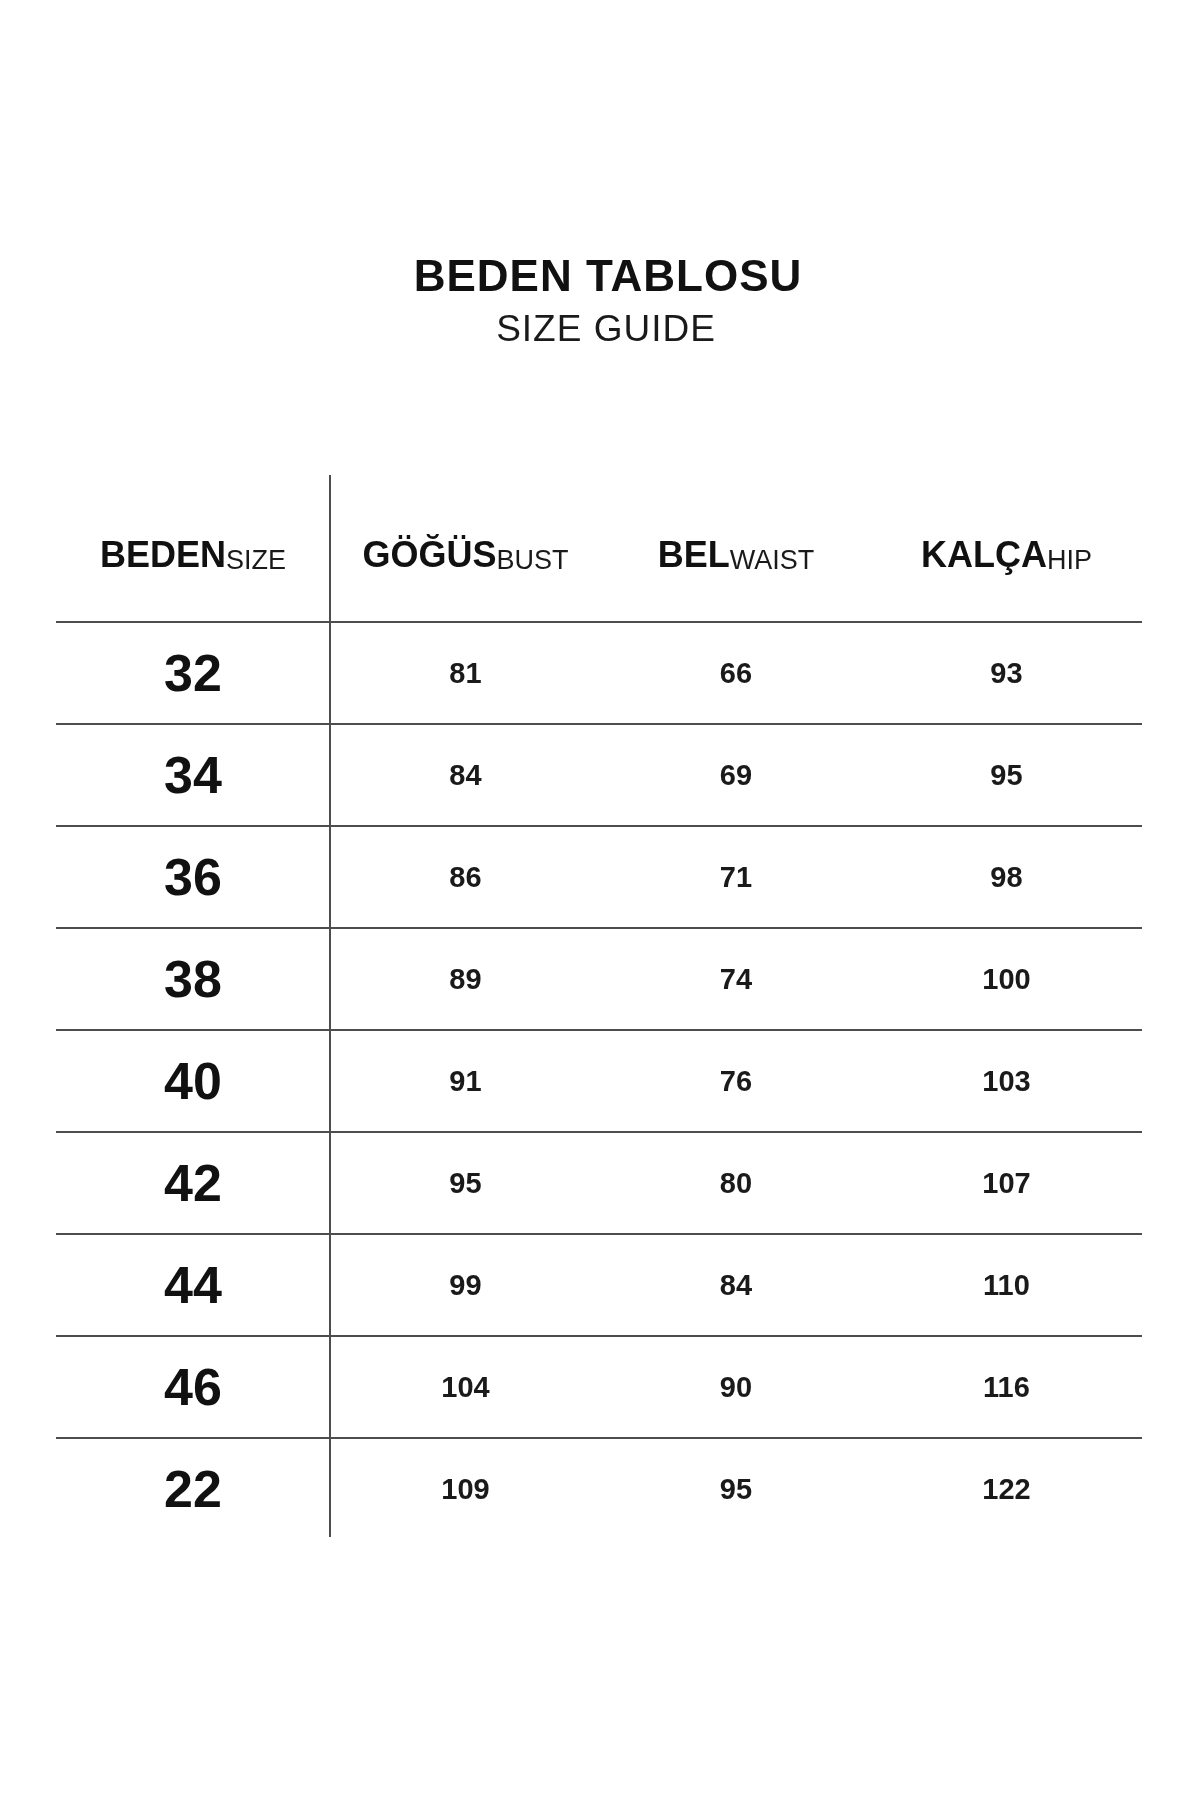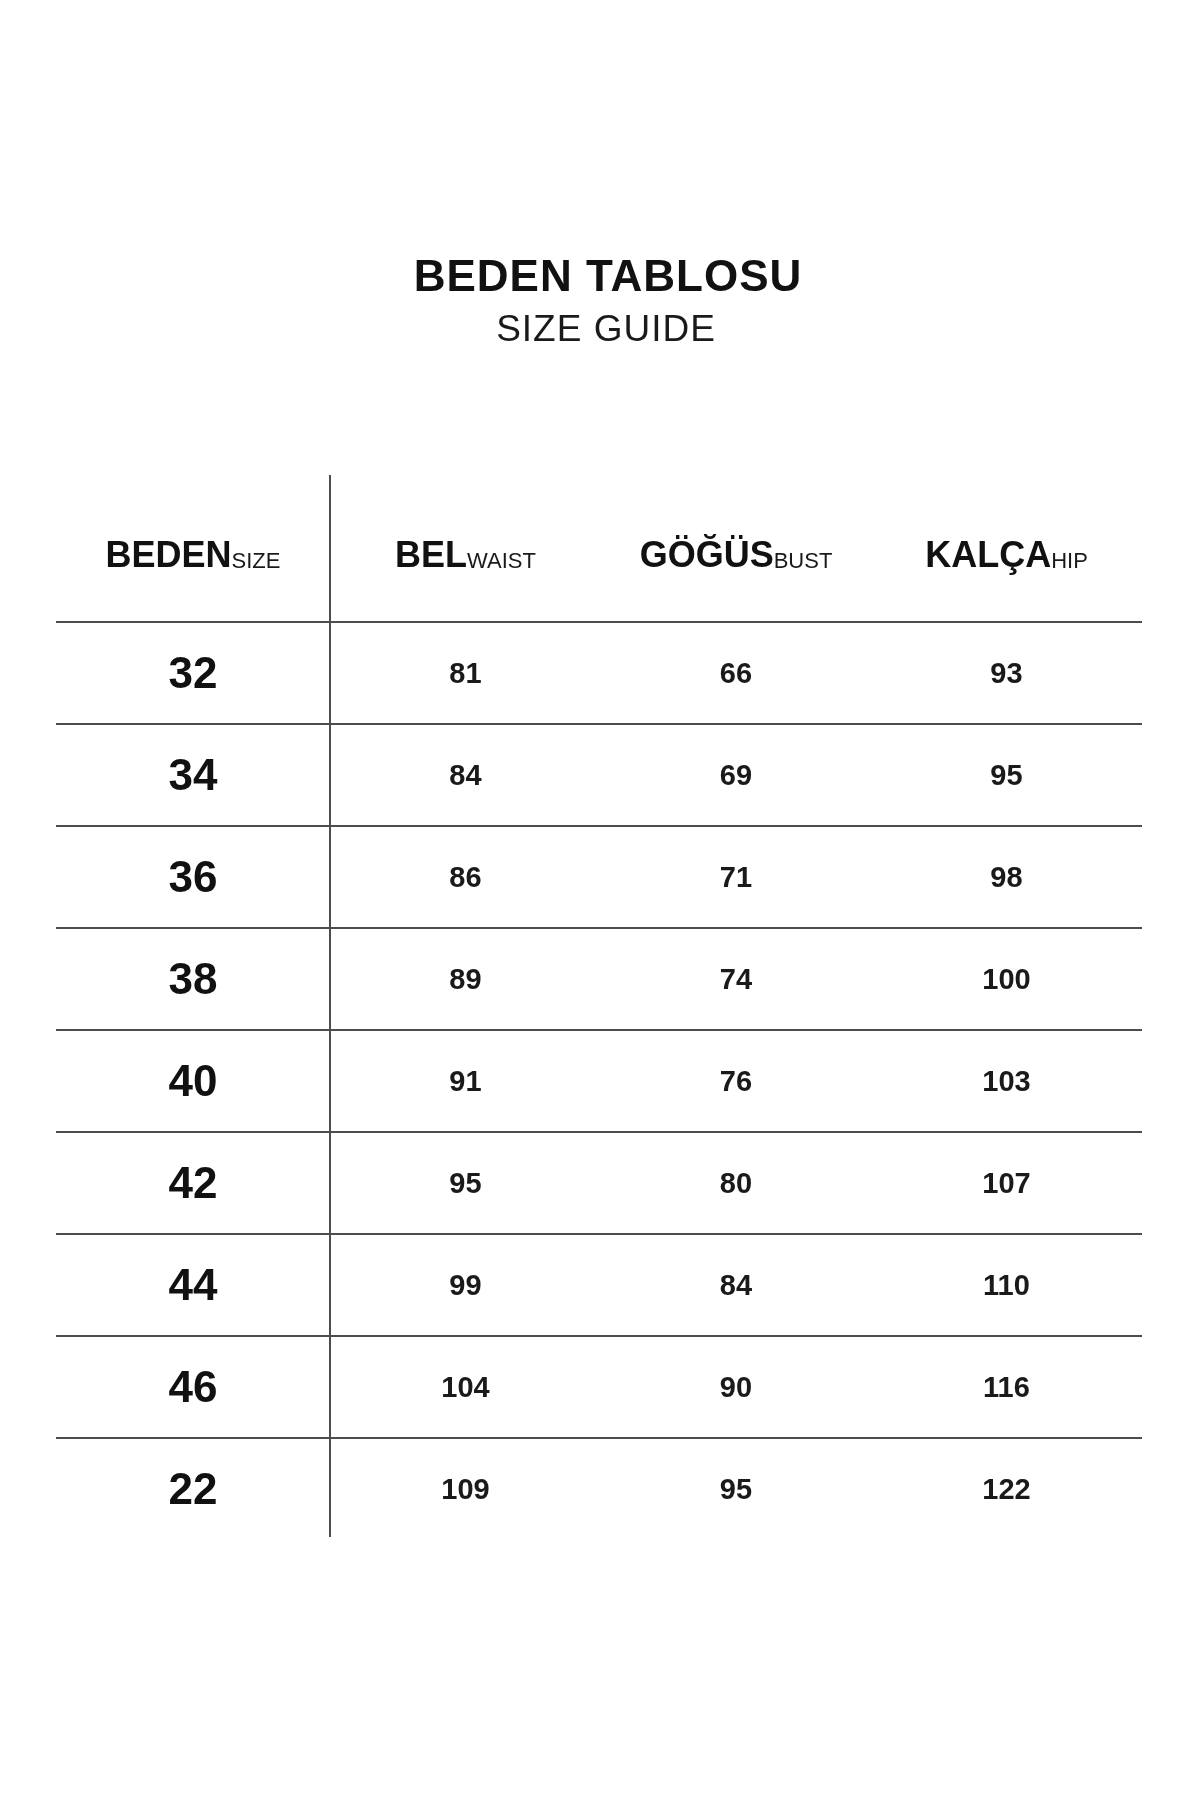--- a/index.html
+++ b/index.html
@@ -83,40 +83,40 @@
     padding-top: 14px;
     box-sizing: border-box;
   }
   .h-tr {
     font-size: 36px;
     font-weight: bold;
     line-height: 1.1;
     color: #111111;
   }
   .h-en {
-    font-size: 22px;
+    font-size: 27px;
     font-weight: normal;
     line-height: 1.1;
     margin-top: 12px;
     color: #1a1a1a;
   }
   .row {
     display: grid;
     grid-template-columns: 274px 271px 270px 271px;
     height: 102px;
     border-top: 2px solid #4d4d4d;
     box-sizing: border-box;
   }
   .cell {
     display: flex;
     align-items: center;
     justify-content: center;
   }
   .size-cell {
-    font-size: 44px;
+    font-size: 52px;
     font-weight: bold;
     color: #111111;
   }
   .value-cell {
     font-size: 29px;
     font-weight: bold;
     color: #1a1a1a;
   }
 </style>
 </head>
@@ -131,26 +131,26 @@
 
   <div class="size-table">
     <div class="vline"></div>
 
     <div class="header-row">
       <div class="header-cell">
         <span class="h-tr">BEDEN</span>
         <span class="h-en">SIZE</span>
       </div>
       <div class="header-cell">
+        <span class="h-tr">GÖĞÜS</span>
+        <span class="h-en">BUST</span>
+      </div>
+      <div class="header-cell">
         <span class="h-tr">BEL</span>
         <span class="h-en">WAIST</span>
-      </div>
-      <div class="header-cell">
-        <span class="h-tr">GÖĞÜS</span>
-        <span class="h-en">BUST</span>
       </div>
       <div class="header-cell">
         <span class="h-tr">KALÇA</span>
         <span class="h-en">HIP</span>
       </div>
     </div>
 
     <div id="rows">
         <div class="row">
           <div class="cell size-cell">32</div>

